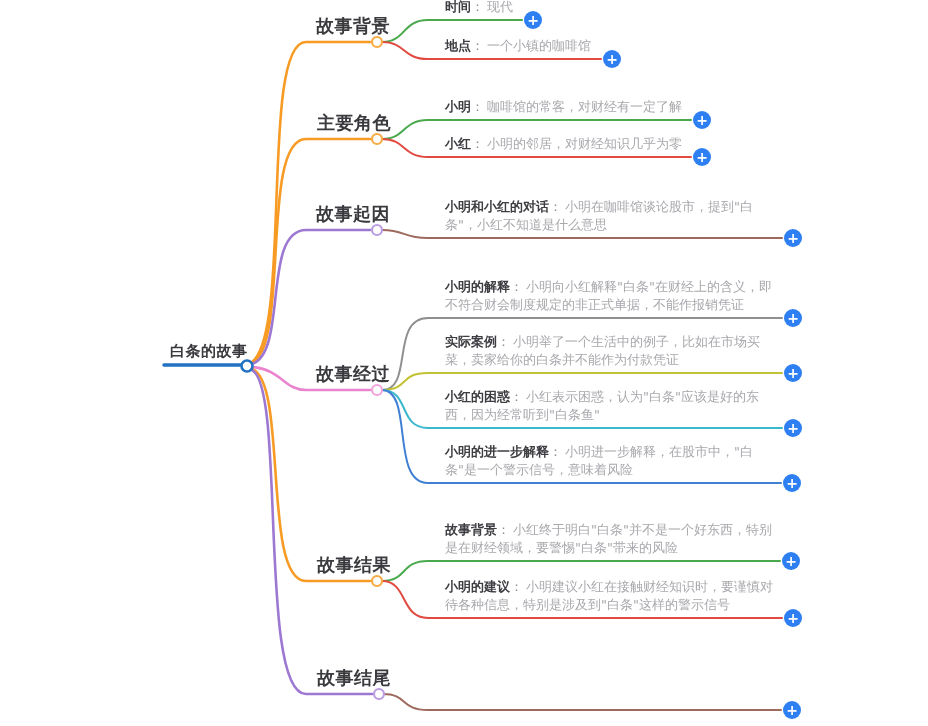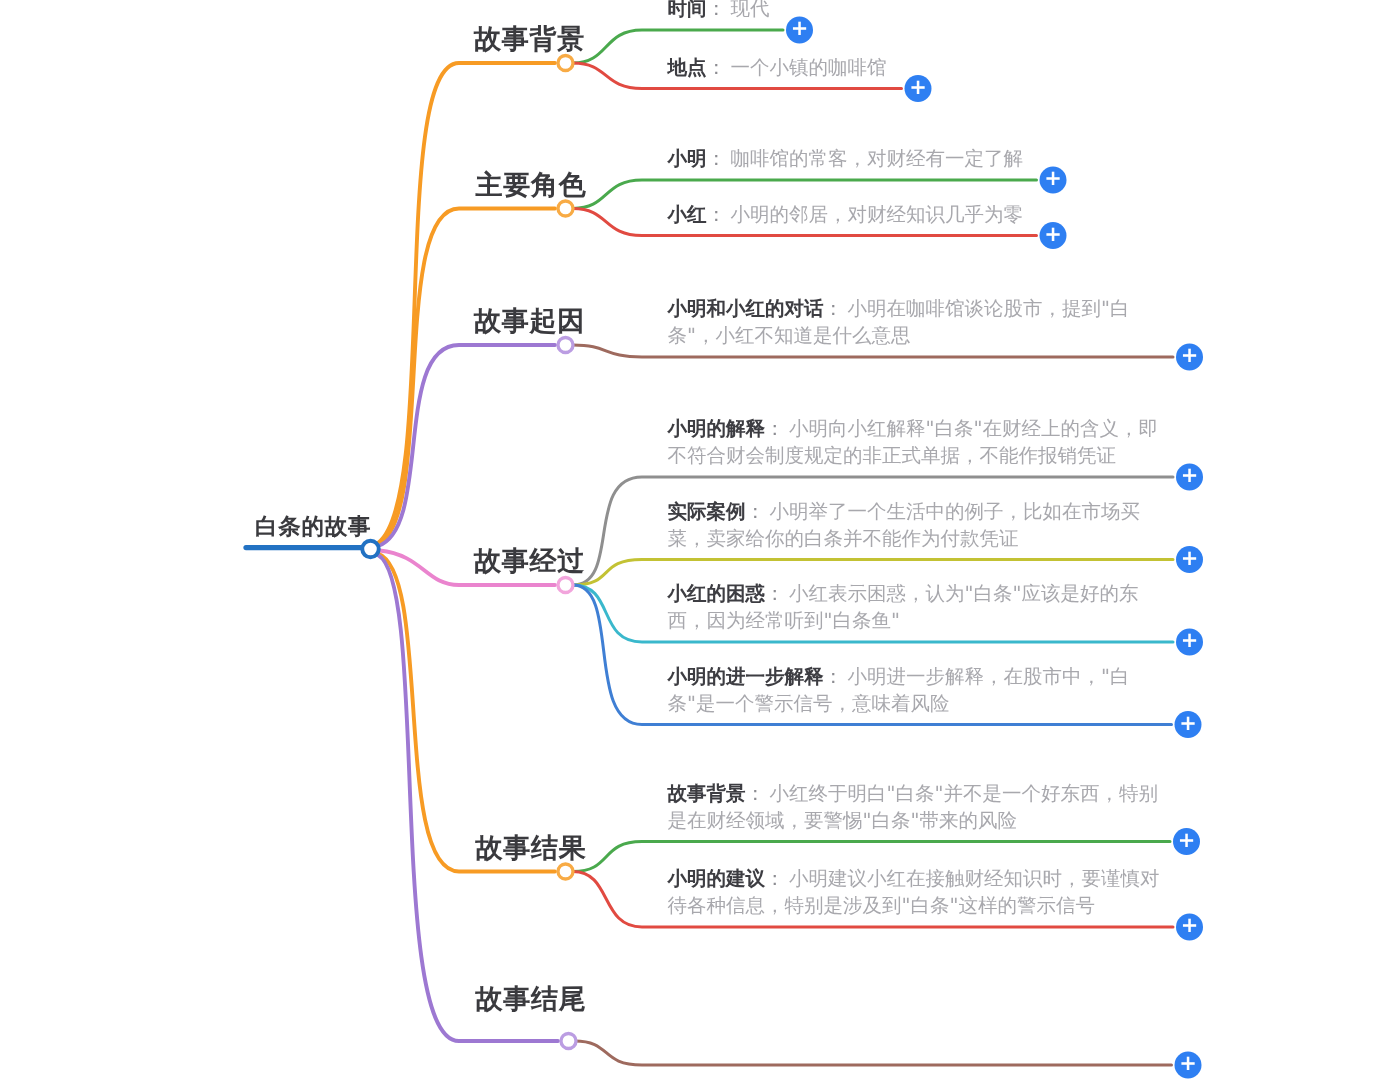--- a/index.html
+++ b/index.html
@@ -58,21 +58,21 @@
     <circle cx="379" cy="694" r="5" fill="#ffffff" stroke-width="2.2" stroke="#bb9de2"></circle>
   </svg>
 
   <div class="node root-node" style="left:170px;bottom:365px;">白条的故事</div>
 
   <div class="node l1-node" style="left:316px;bottom:688px;">故事背景</div>
   <div class="node l1-node" style="left:317px;bottom:591px;">主要角色</div>
   <div class="node l1-node" style="left:316px;bottom:500px;">故事起因</div>
   <div class="node l1-node" style="left:316px;bottom:340px;font-family:Liberation Mono, monospace;">故事经过</div>
   <div class="node l1-node" style="left:317px;bottom:149px;">故事结果</div>
-  <div class="node l1-node" style="left:317px;bottom:48px;">故事结尾</div>
+  <div class="node l1-node" style="left:317px;bottom:36px;">故事结尾</div>
 
   <div class="row nowrap" style="left:445px;bottom:710px;">
     <span class="lbl">时间</span><span class="sep">：</span><span class="desc">现代</span>
   </div>
   <div class="row nowrap" style="left:445px;bottom:671px;">
     <span class="lbl">地点</span><span class="sep">：</span><span class="desc">一个小镇的咖啡馆</span>
   </div>
   <div class="row nowrap" style="left:445px;bottom:610px;">
     <span class="lbl">小明</span><span class="sep">：</span><span class="desc">咖啡馆的常客，对财经有一定了解</span>
   </div>

